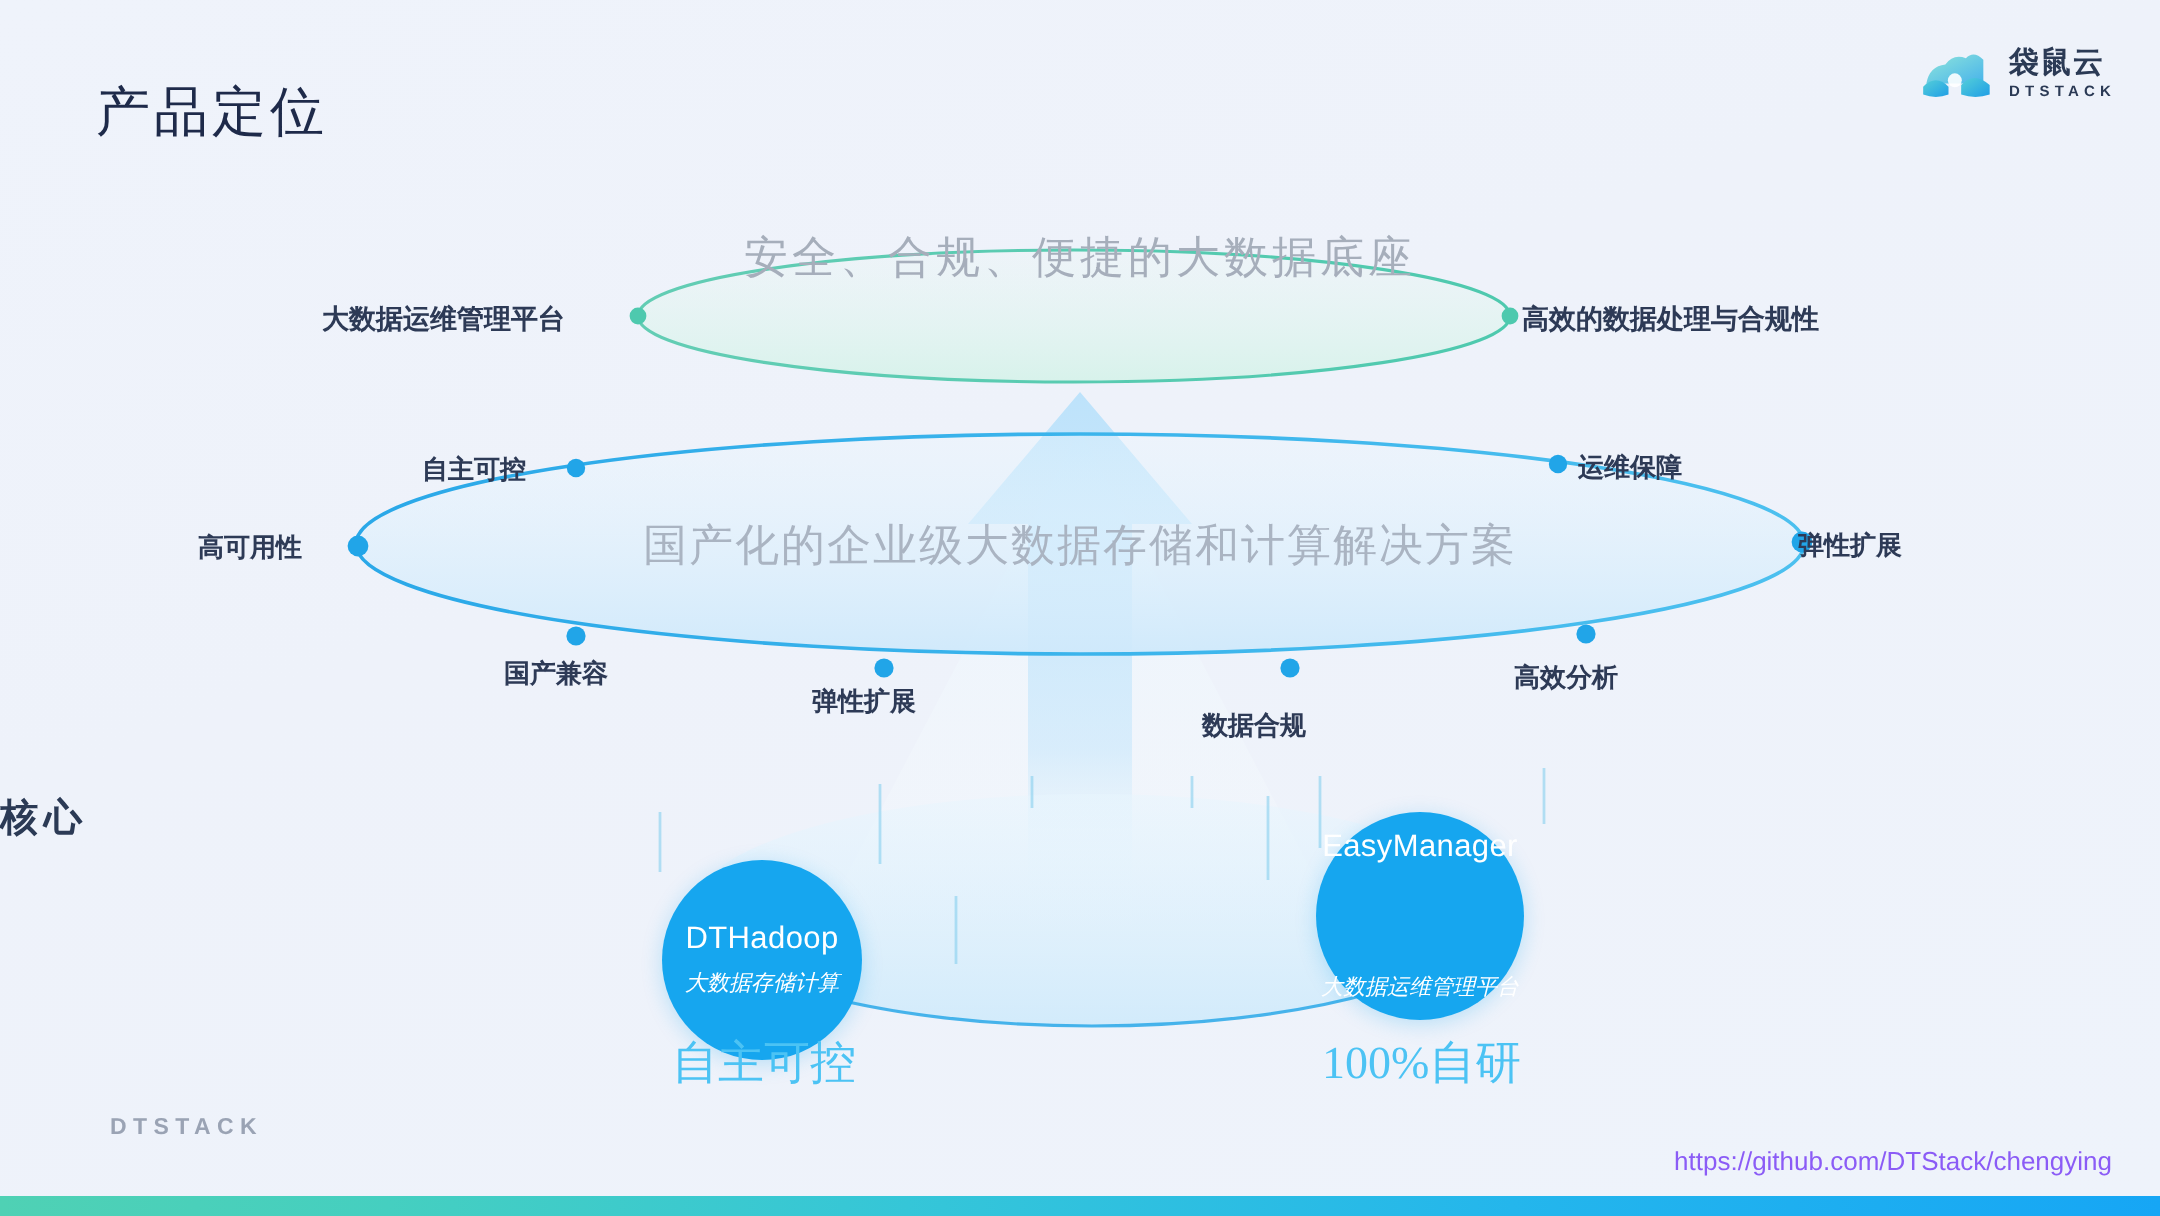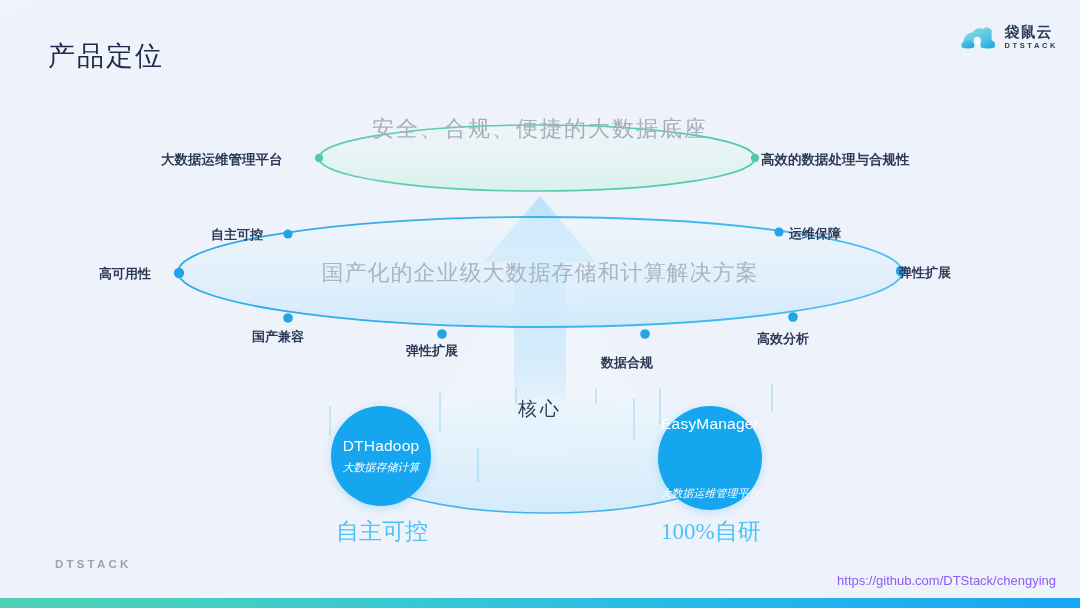--- a/index.html
+++ b/index.html
@@ -78,43 +78,43 @@
     position: absolute;
     font-size: 13px;
     font-weight: bold;
     color: #2d3a56;
     white-space: nowrap;
   }
 
   .core-label {
     position: absolute;
     left: 0; right: 0; top: 396px;
-    text-align: center;
+    text-align: left;
     font-size: 19px;
-    font-weight: normal;
+    font-weight: bold;
     letter-spacing: 3px;
     color: #2b3a55;
   }
 
   .core-circle {
     position: absolute;
     border-radius: 50%;
     background: #16a6ef;
     display: flex; flex-direction: column;
     align-items: center; justify-content: center;
     color: #ffffff;
     box-shadow: 0 2px 10px rgba(22,166,239,.25);
   }
   .core-circle .cc-title {
     font-size: 15.5px; letter-spacing: .2px; white-space: nowrap;
   }
   .core-circle .cc-sub {
     font-size: 11px; margin-top: 5px; white-space: nowrap; font-style: italic;
   }
-  #circle-left  { left: 331px; top: 406px; width: 100px; height: 100px; }
+  #circle-left  { left: 331px; top: 430px; width: 100px; height: 100px; }
   #circle-right { left: 658px; top: 406px; width: 104px; height: 104px; gap: 48px; }
 
   .bottom-caption {
     position: absolute;
     font-family: "Liberation Serif", "DejaVu Serif", serif;
     font-size: 23px;
     color: #4cc3f4;
     white-space: nowrap;
   }
   #cap-zizhu  { left: 336px; top: 516px; }

